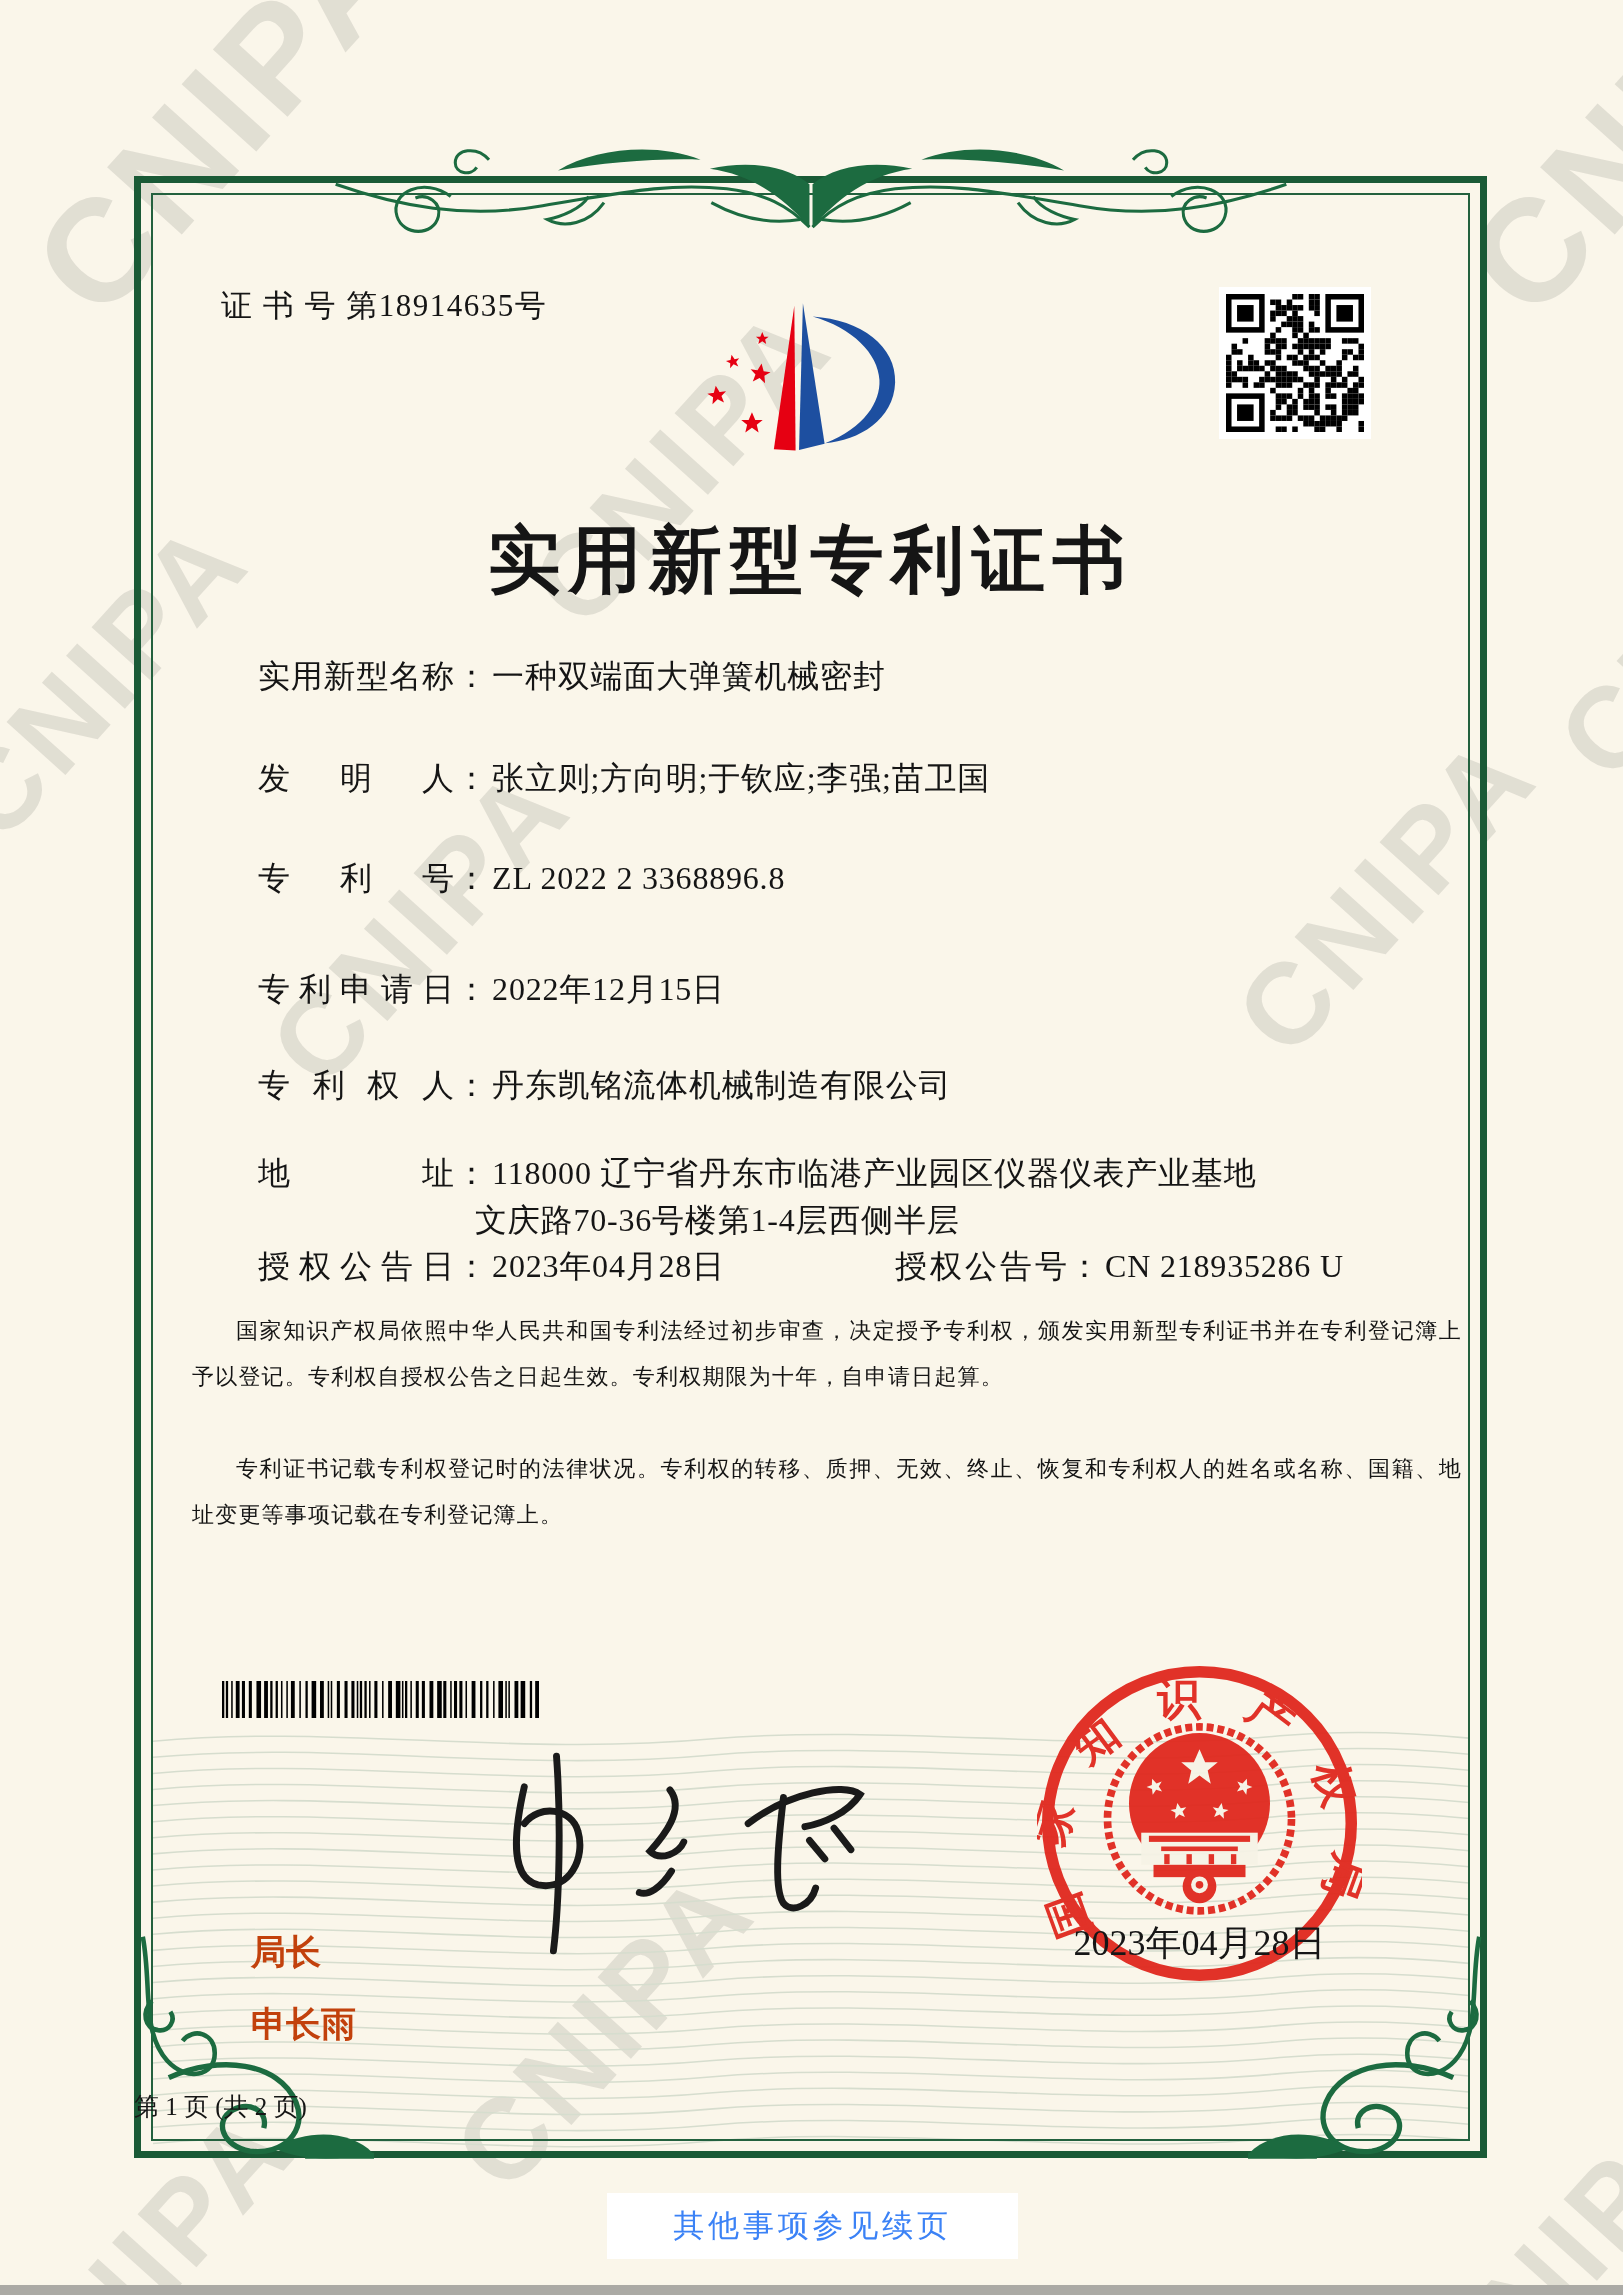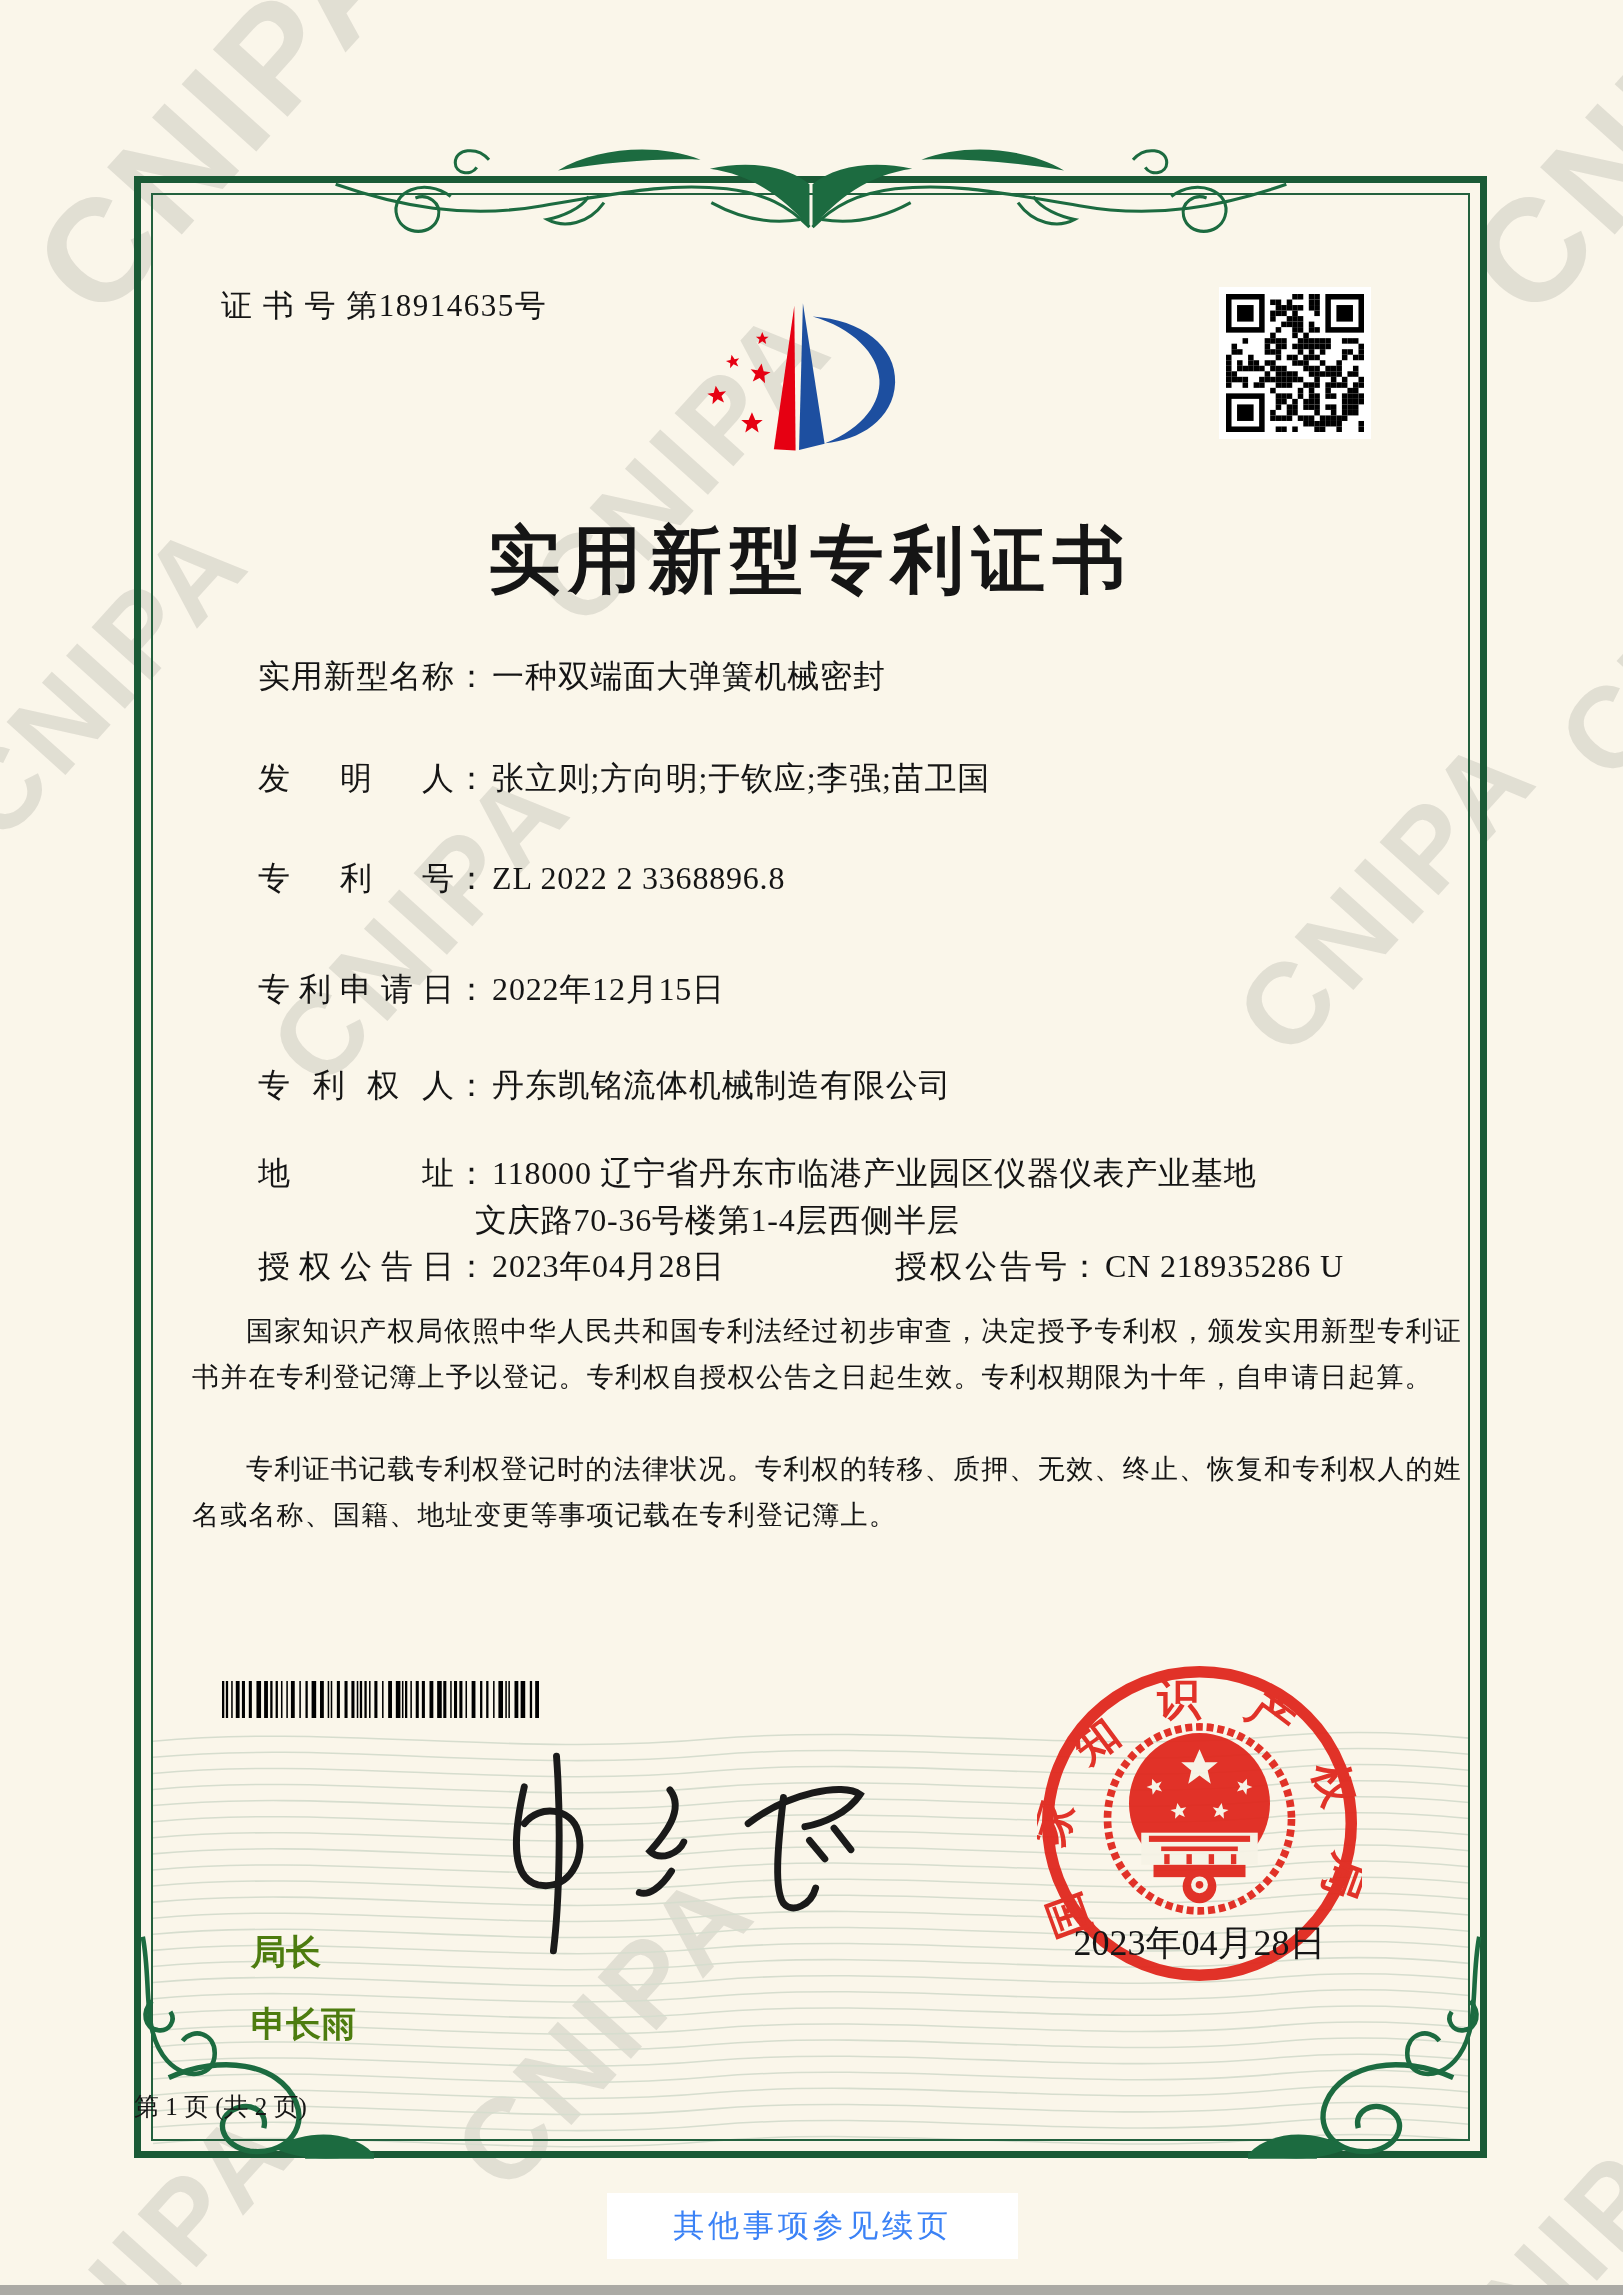--- a/index.html
+++ b/index.html
@@ -17,23 +17,23 @@
   
   .certno{position:absolute;left:221px;top:285px;font-size:31px;letter-spacing:1.5px;}
   .title{position:absolute;left:134px;top:512px;width:1353px;text-align:center;
       font-size:73px;font-weight:700;letter-spacing:7.7px;}
   .row{position:absolute;left:222px;font-size:32px;white-space:nowrap;}
   .lbl{display:inline-block;width:196px;text-align:justify;text-align-last:justify;vertical-align:bottom;margin-left:36px;}
   .lbl.narrow{width:172px;}
   .colon{display:inline-block;margin:0 4.6px 0 1.5px;}
   .val{letter-spacing:0.8px;}
   .addr2{position:absolute;left:475px;font-size:32px;letter-spacing:0.8px;white-space:nowrap;}
-  .para{position:absolute;left:192px;width:1270px;font-size:27px;line-height:46px;
+  .para{position:absolute;left:192px;width:1270px;font-size:22px;line-height:46px;
       text-align:justify;text-indent:2em;letter-spacing:1.2px;}
-  .officer{position:absolute;left:251px;font:700 35px "Liberation Sans", sans-serif;color:#4d7c0f;}
+  .officer{position:absolute;left:251px;font:700 35px "Liberation Sans", sans-serif;color:#c2410c;}
   .pageinfo{position:absolute;left:134px;top:2090px;width:1225px;text-align:left;font-size:25px;}
   .notebox{position:absolute;left:607px;top:2193px;width:411px;height:66px;background:#ffffff;
       text-align:center;line-height:66px;font-size:31px;letter-spacing:3.8px;color:#3b82f6;}
   .qrbox{position:absolute;left:1219px;top:287px;width:152px;height:152px;background:#ffffff;padding:7px;box-sizing:border-box;}
   .barcode{position:absolute;left:222px;top:1681px;width:317px;height:37px;}
   .bottom-band{position:absolute;left:0;bottom:0;width:100%;height:10px;background:#abaaa5;}
   svg{display:block;}
 </style>
 </head>
 <body>

